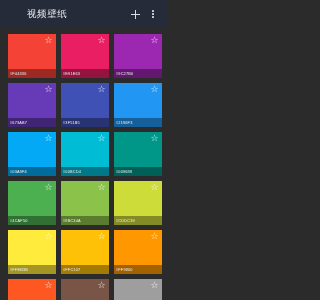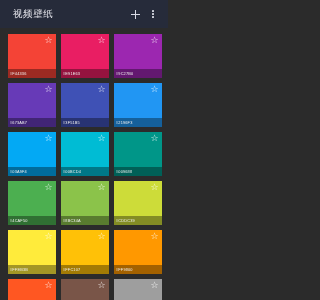--- a/index.html
+++ b/index.html
@@ -10,21 +10,21 @@
     overflow:hidden;
   }
   #app { width:168px; height:300px; position:relative; background:#2b2b2b; }
 
   
   .appbar {
     height:28px;
     background:#262b3a;
     display:flex;
     align-items:center;
-    padding:0 6px 0 13px;
+    padding:0 6px 0 27px;
   }
   .app-title {
     color:#e8e8ee;
     font-size:9.5px;
     letter-spacing:.6px;
     flex:1;
     white-space:nowrap;
   }
   .bar-btn {
     width:18px; height:18px;

